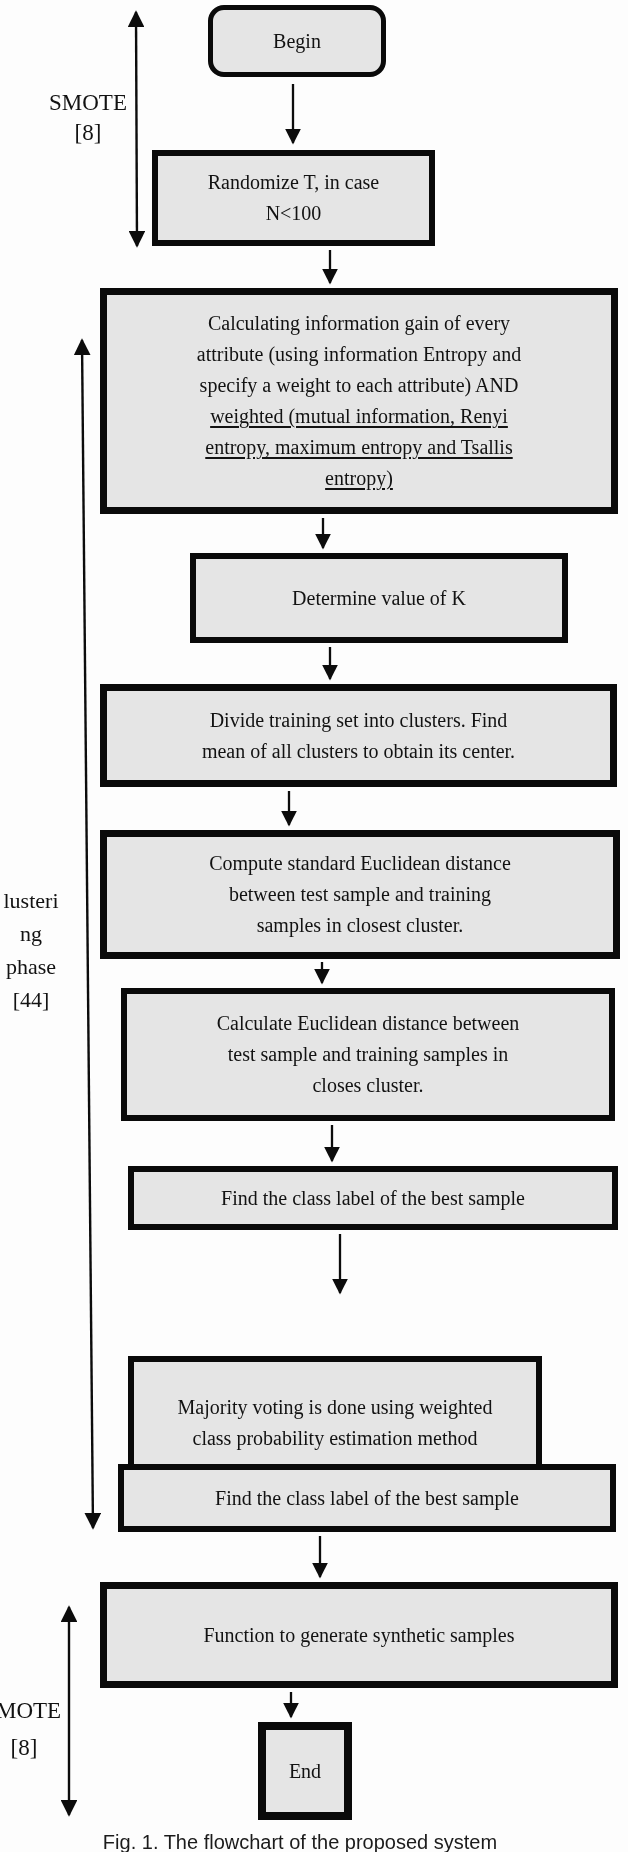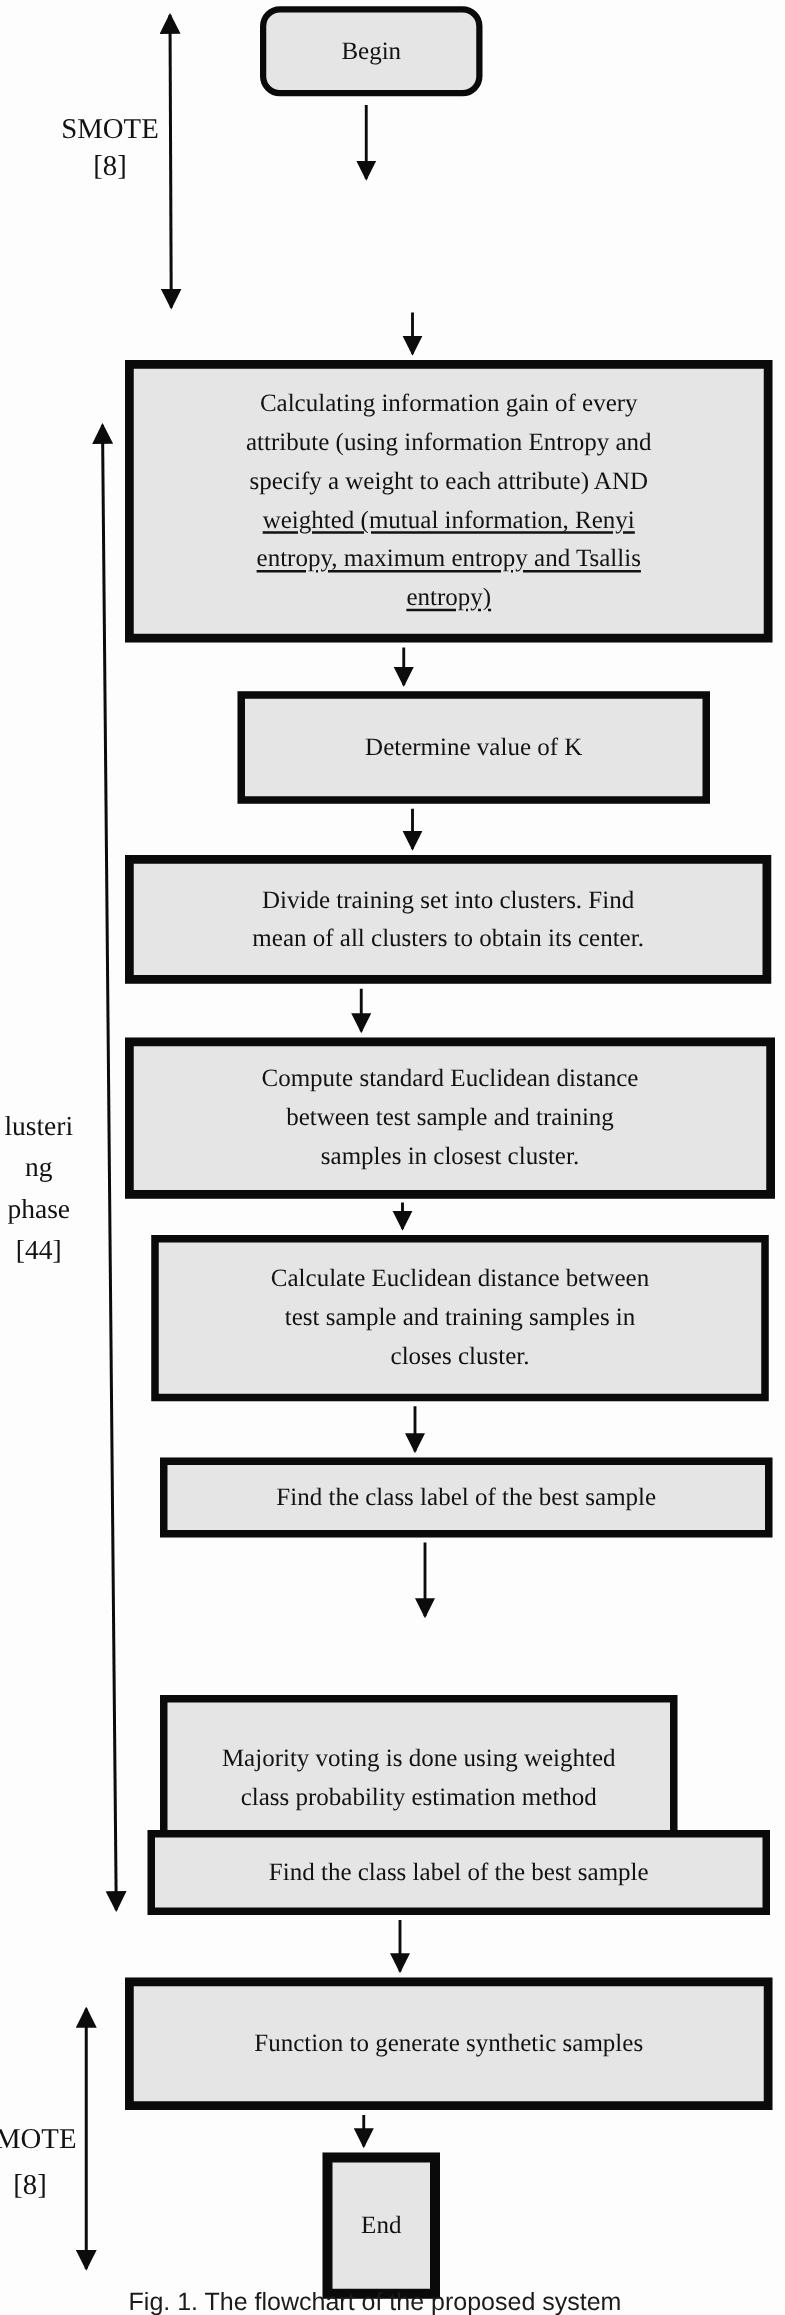--- a/index.html
+++ b/index.html
@@ -23,21 +23,21 @@
   .box-randomize{left:152px;top:150px;width:283px;height:96px;}
   .box-infogain{left:100px;top:288px;width:518px;height:226px;border-width:7px;}
   .box-determine{left:150px;top:553px;width:378px;height:90px;margin-left:40px;}
   .box-divide{left:100px;top:684px;width:517px;height:103px;border-width:7px;}
   .box-compute{left:100px;top:830px;width:520px;height:129px;border-width:7px;}
   .box-calculate{left:121px;top:988px;width:494px;height:133px;}
   .box-find1{left:128px;top:1166px;width:490px;height:64px;}
   .box-majority{left:128px;top:1356px;width:414px;height:134px;}
   .box-find2{left:118px;top:1464px;width:498px;height:68px;}
   .box-function{left:100px;top:1582px;width:518px;height:106px;border-width:7px;}
-  .box-end{left:258px;top:1722px;width:94px;height:117px;border-width:8px;}
+  .box-end{left:258px;top:1722px;width:94px;height:98px;border-width:8px;}
 
   .side-label{position:absolute;text-align:center;white-space:nowrap;}
   .side-label span{display:block;}
   .label-smote-top{left:36px;top:88px;width:104px;font-size:23px;line-height:30px;}
   .label-clustering{left:-2px;top:884px;width:66px;font-size:22px;line-height:33px;}
   .label-smote-bottom{left:-4px;top:1692px;width:56px;font-size:23px;line-height:37px;}
 
   .caption{
     position:absolute;left:0;top:1831px;width:600px;text-align:center;
     font-family:"Liberation Sans",sans-serif;font-size:20px;color:#1b1b1b;
@@ -84,20 +84,24 @@
   </div>
   <div class="side-label label-smote-bottom">
     <span>MOTE</span>
     <span>[8]</span>
   </div>
 
   <div class="flow-box terminator box-begin">
     <span>Begin</span>
   </div>
 
+  <div class="flow-box box-randomize">
+    <span>Randomize T, in case</span>
+    <span>N&lt;100</span>
+  </div>
 
   <div class="flow-box box-infogain">
     <span>Calculating information gain of every</span>
     <span>attribute (using information Entropy and</span>
     <span>specify a weight to each attribute) AND</span>
     <span class="u">weighted (mutual information, Renyi</span>
     <span class="u">entropy, maximum entropy and Tsallis</span>
     <span class="u">entropy)</span>
   </div>
 

